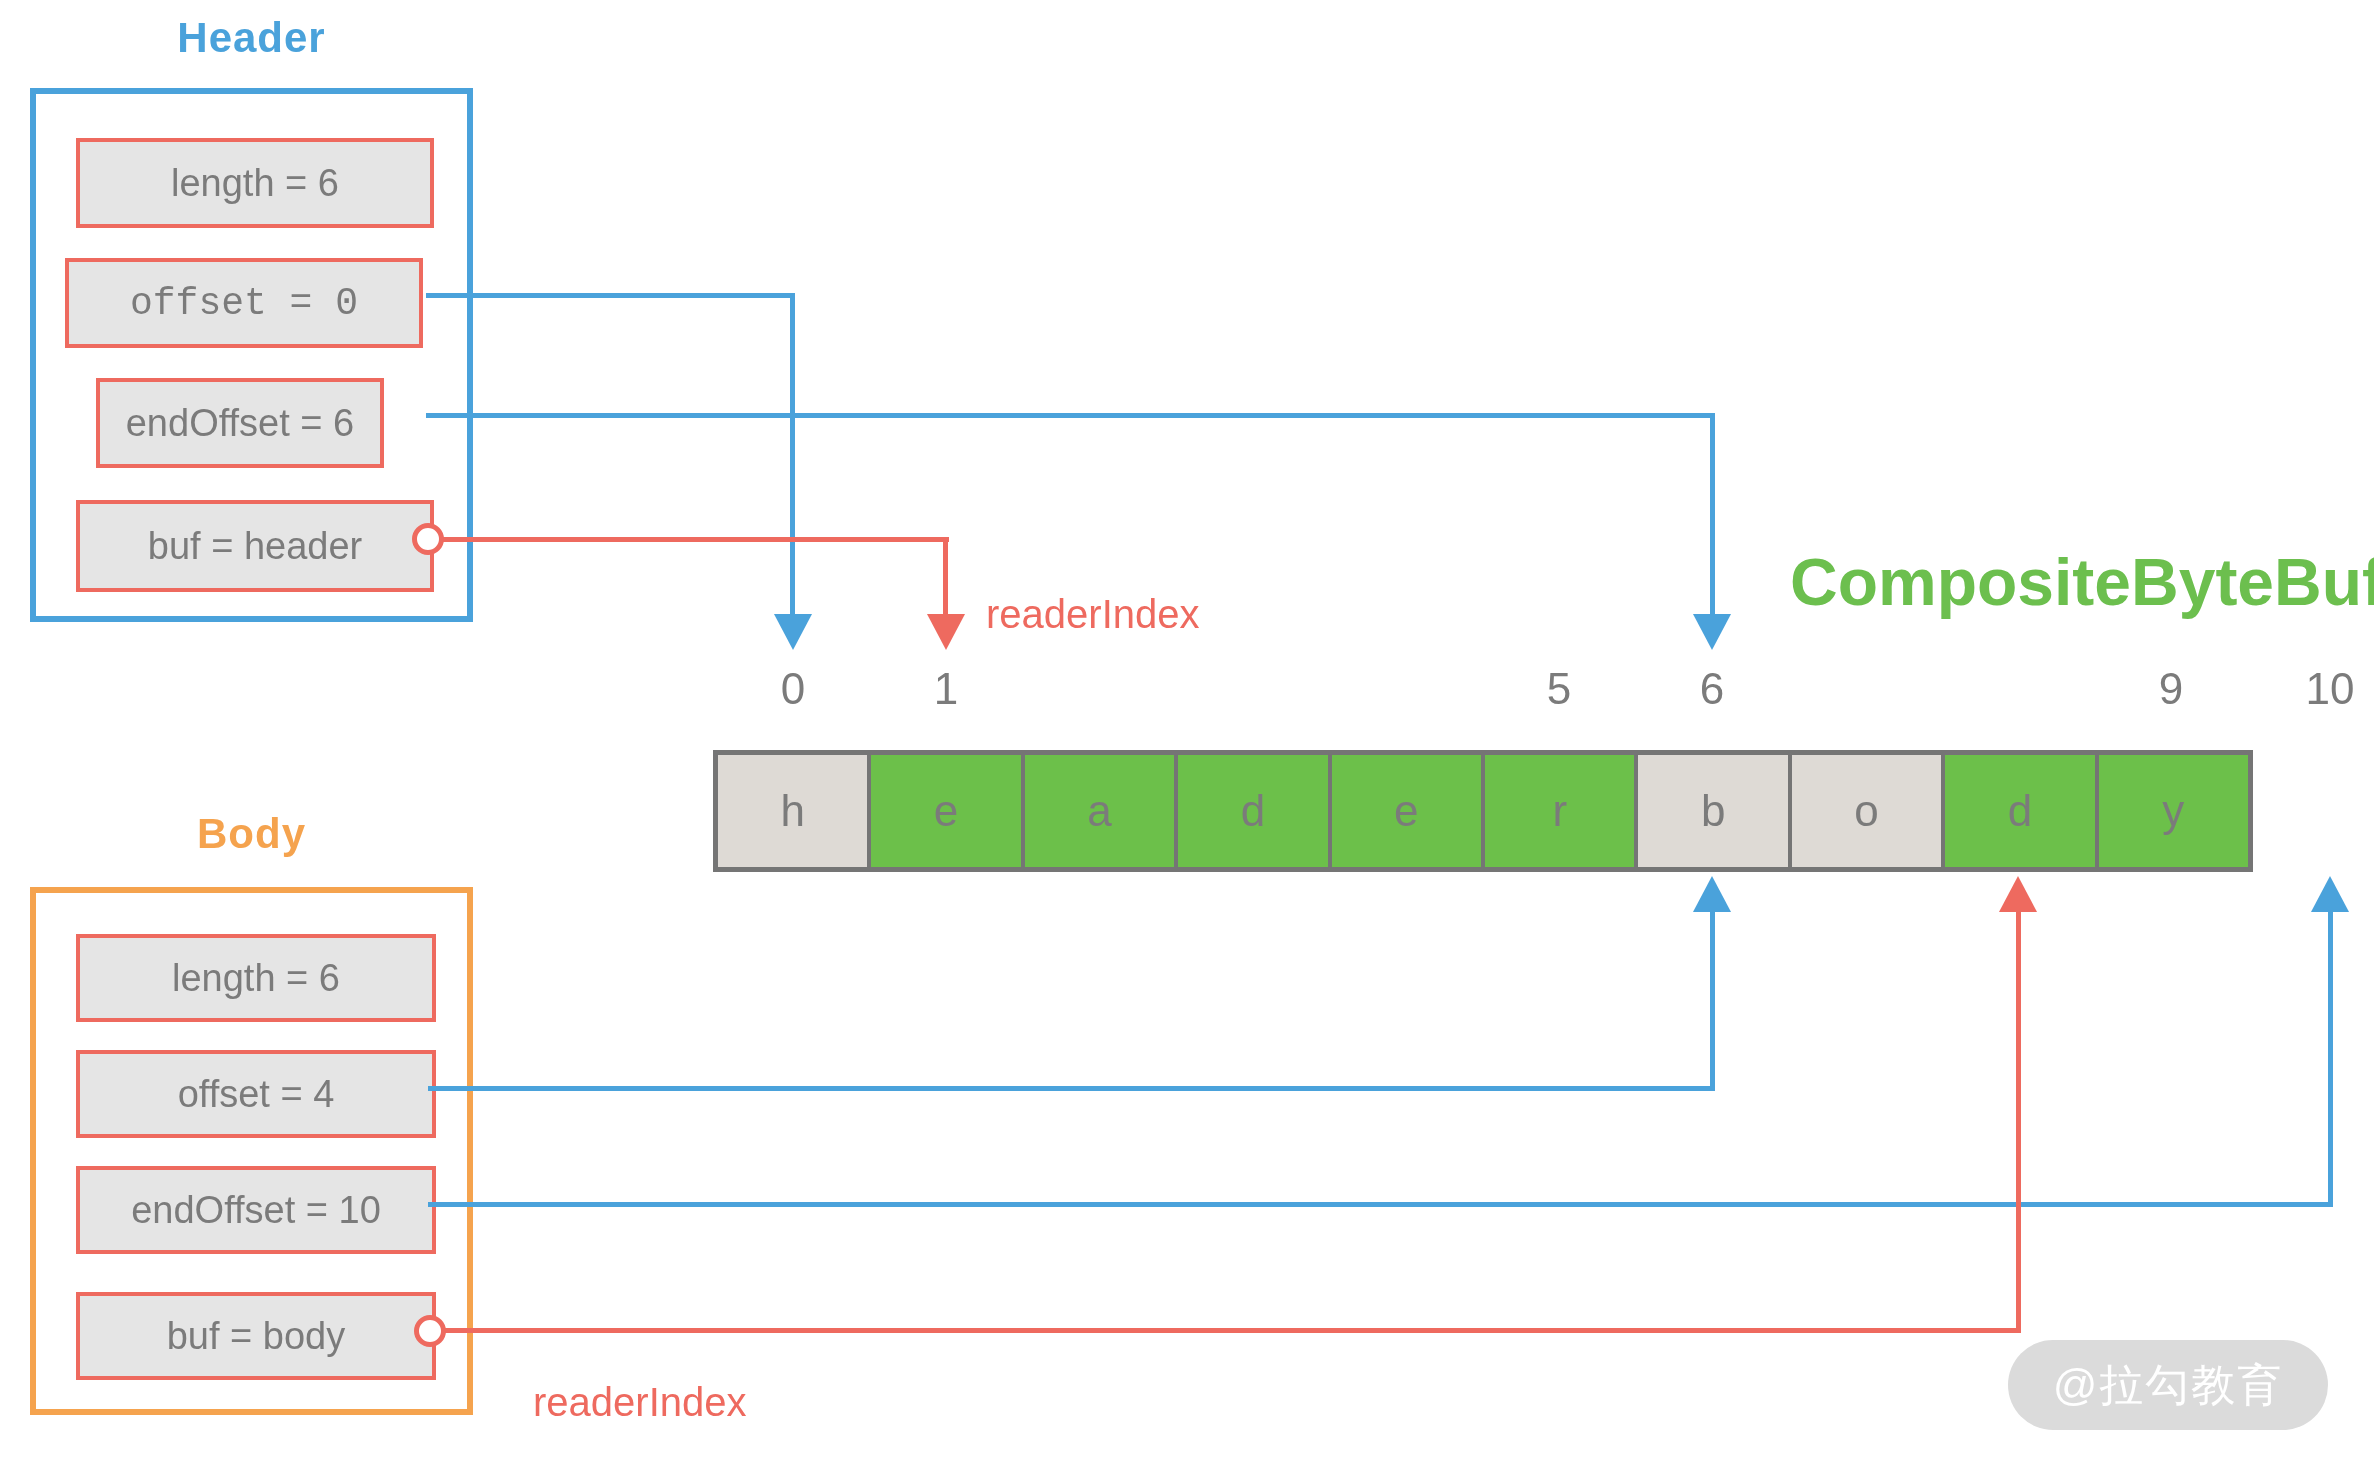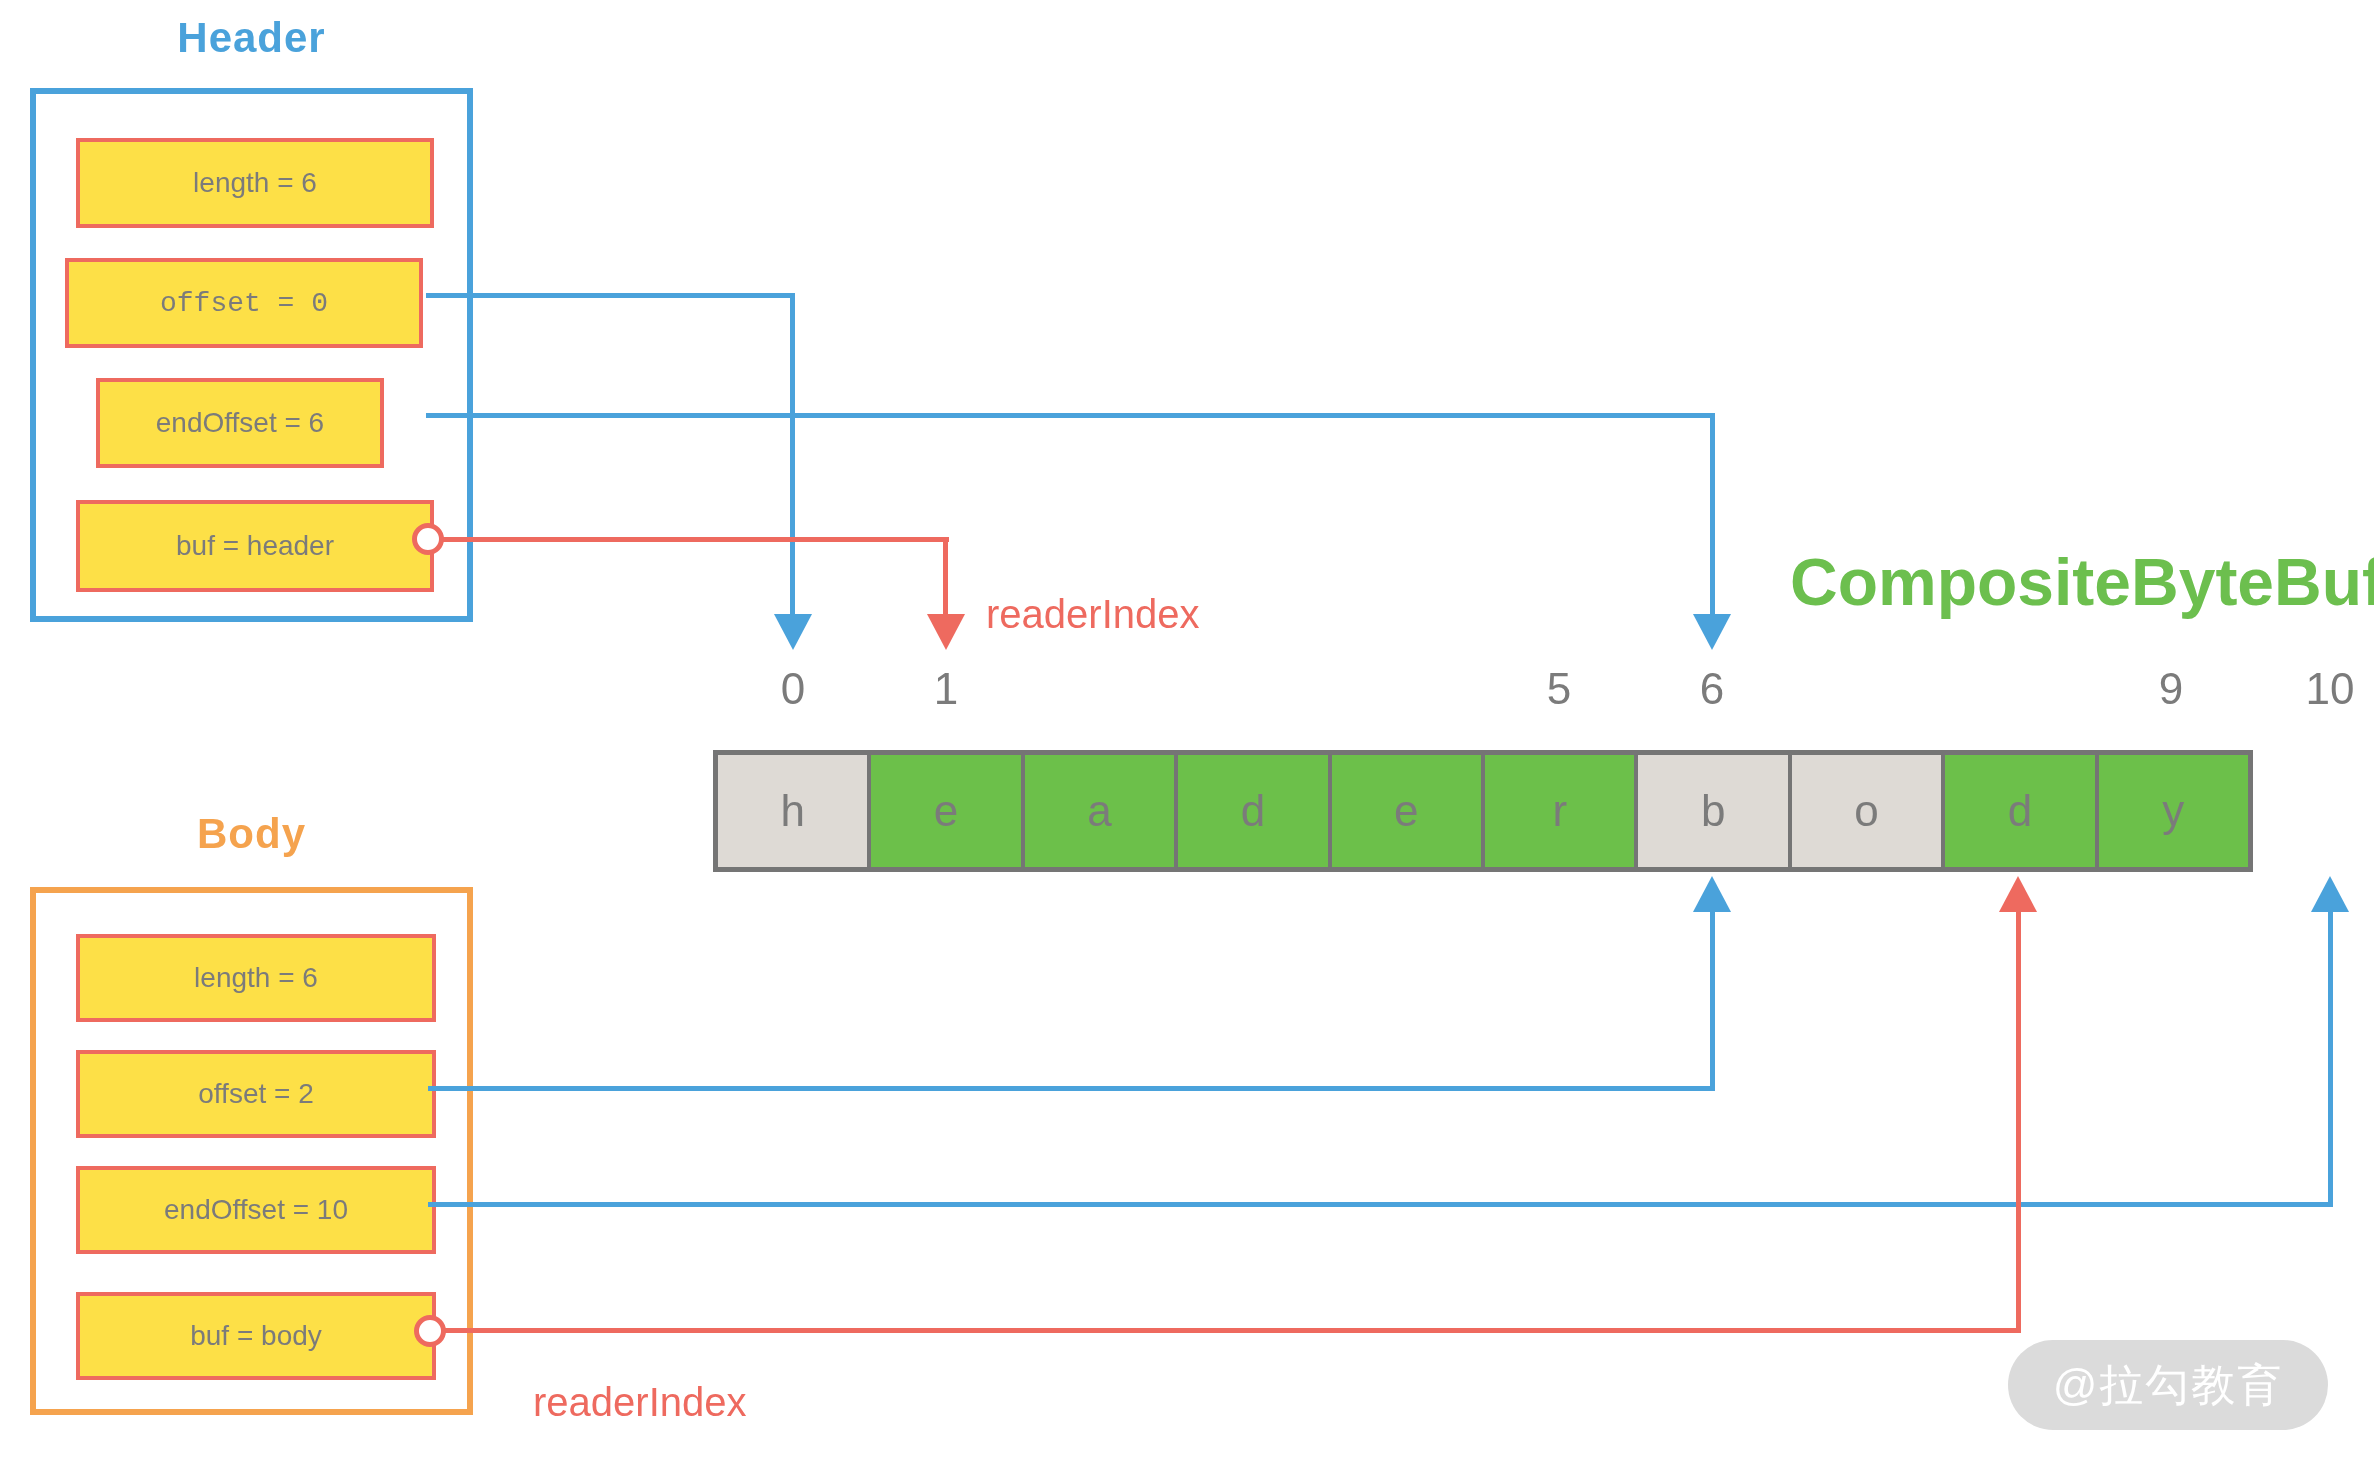--- a/index.html
+++ b/index.html
@@ -9,22 +9,22 @@
     padding-left:20px;
   }
   .abs{position:absolute;box-sizing:border-box;}
   
   .comp-title{font-size:42px;font-weight:600;text-align:center;letter-spacing:1px;}
   .comp-title.blue{color:var(--blue);}
   .comp-title.orange{color:var(--orange);}
   .comp-box{border:6px solid var(--blue);background:#fff;}
   .comp-box.orange{border-color:var(--orange);}
   .field-box{
-    border:4px solid var(--red);background:#fde047;color:var(--text-gray);
-    font-size:28px;display:flex;align-items:center;justify-content:center;white-space:nowrap;
+    border:4px solid var(--red);background:#e5e5e5;color:var(--text-gray);
+    font-size:38px;display:flex;align-items:center;justify-content:center;white-space:nowrap;
   }
   
   .circle{
     width:32px;height:32px;border:5px solid var(--red);border-radius:50%;background:#fff;
   }
   
   .hline,.vline{background:var(--blue);}
   .hline.red,.vline.red{background:var(--red);}
   .hline{height:5px;}
   .vline{width:5px;}
@@ -68,21 +68,21 @@
     <div class="abs field-box" style="left:40px;top:44px;width:358px;height:90px;">length = 6</div>
     <div class="abs field-box" style="left:29px;top:164px;width:358px;height:90px;font-family:Liberation Mono, monospace;">offset = 0</div>
     <div class="abs field-box" style="left:40px;top:284px;width:288px;height:90px;margin-left:20px;">endOffset = 6</div>
     <div class="abs field-box" style="left:40px;top:406px;width:358px;height:92px;">buf = header</div>
   </div>
 
   <div class="abs comp-title orange" style="left:30px;top:810px;width:443px;height:52px;">Body</div>
 
   <div class="abs comp-box orange" style="left:30px;top:887px;width:443px;height:528px;">
     <div class="abs field-box" style="left:40px;top:41px;width:360px;height:88px;">length = 6</div>
-    <div class="abs field-box" style="left:40px;top:157px;width:360px;height:88px;">offset = 2</div>
+    <div class="abs field-box" style="left:40px;top:157px;width:360px;height:88px;">offset = 4</div>
     <div class="abs field-box" style="left:40px;top:273px;width:360px;height:88px;">endOffset = 10</div>
     <div class="abs field-box" style="left:40px;top:399px;width:360px;height:88px;">buf = body</div>
   </div>
 
   <div class="abs hline" style="left:426px;top:293px;width:369px;"></div>
   <div class="abs vline" style="left:790px;top:295px;height:319px;"></div>
   <div class="abs arrow-down" style="left:774px;top:614px;"></div>
 
   <div class="abs hline" style="left:426px;top:413px;width:1289px;"></div>
   <div class="abs vline" style="left:1710px;top:415px;height:199px;"></div>

